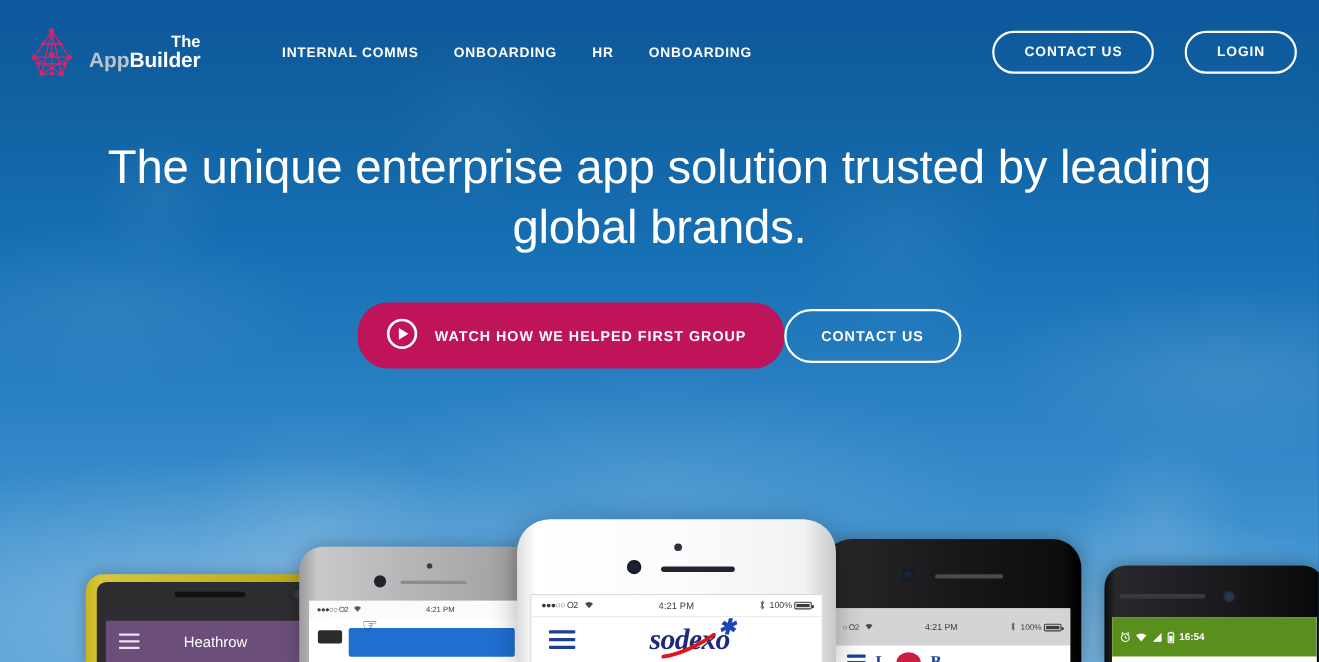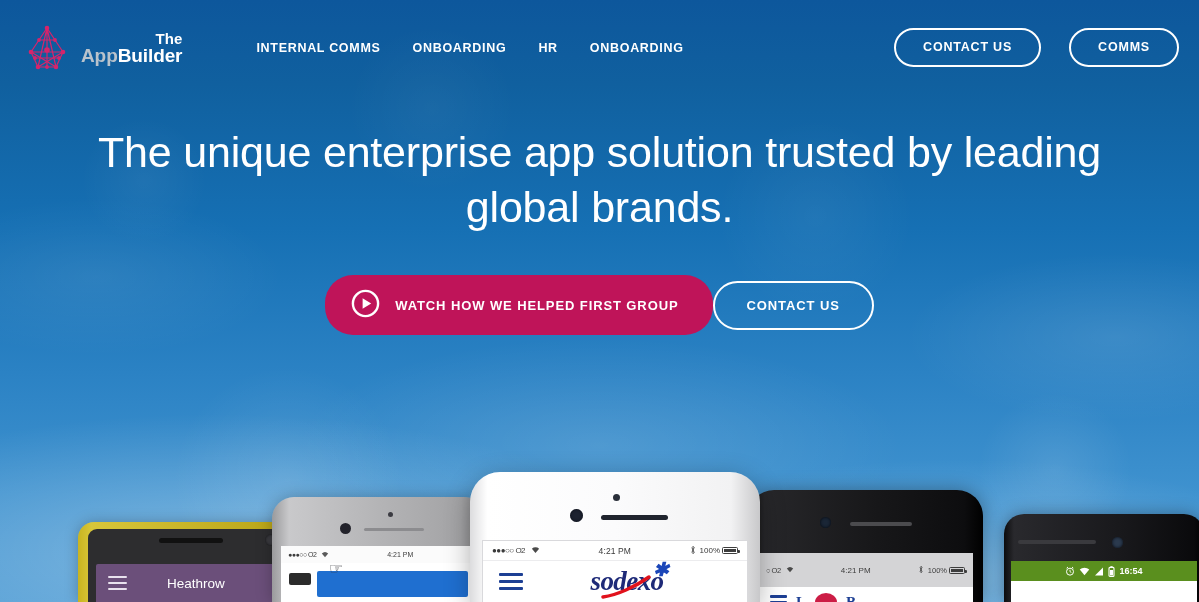--- a/index.html
+++ b/index.html
@@ -204,21 +204,21 @@
   #phone5{ left:1004px; width:200px; height:88px; }
   #phone5 .shell{
     position:absolute; inset:0; border-radius:20px 20px 0 0;
     background:linear-gradient(90deg,#0b0b0d 0%, #29292d 5%, #18181b 60%, #0a0a0c 95%, #000 100%);
     box-shadow:0 0 16px rgba(0,0,0,.35);
   }
   #phone5 .speaker{ position:absolute; left:14px; top:26px; width:78px; height:4px; background:#3a3a3e; border-radius:2px; }
   #phone5 .cam{ position:absolute; left:108px; top:23px; width:11px; height:11px; background:#2b3a4e; border-radius:50%; box-shadow:inset 0 0 3px #0a0f18;}
   #phone5 .screen{ position:absolute; left:7px; right:7px; top:47px; bottom:0; background:#fff; overflow:hidden; }
   #phone5 .sbar{
-    height:20px; background:#5a8f1e; display:flex; align-items:center; justify-content:center;
+    height:36px; background:#5a8f1e; display:flex; align-items:center; justify-content:flex-start;
     padding:0 7px; gap:4px; color:#ffffff; font-size:9px; font-weight:bold;
   }
   #phone5 .sbar svg{ display:block; }
   #phone5 .appbody{ height:calc(100% - 20px); background:#fff; }
   .bat{ display:inline-block; width:16px; height:7px; border:1px solid #3d3d3d; border-radius:1.5px;
         position:relative; margin-left:2px; vertical-align:middle; }
   .bat::before{ content:""; position:absolute; inset:1px; background:#3d3d3d; }
   .bat::after{ content:""; position:absolute; right:-3px; top:2px; width:2px; height:3px; background:#3d3d3d; border-radius:0 1px 1px 0;}
   .sig-dots{ letter-spacing:-.5px; }
 </style>
@@ -263,21 +263,21 @@
 
     <nav id="nav">
       <div class="nav-item">INTERNAL COMMS</div>
       <div class="nav-item">ONBOARDING</div>
       <div class="nav-item">HR</div>
       <div class="nav-item">ONBOARDING</div>
     </nav>
 
     <div id="header-actions">
       <button class="pill-outline">CONTACT US</button>
-      <button class="pill-outline">COMMS</button>
+      <button class="pill-outline">LOGIN</button>
     </div>
   </div>
 
   <div id="hero-content">
 
     <h1 id="headline">The unique enterprise app solution trusted by leading global brands.</h1>
 
     <div id="cta-row">
 
       <button id="watch-btn">

